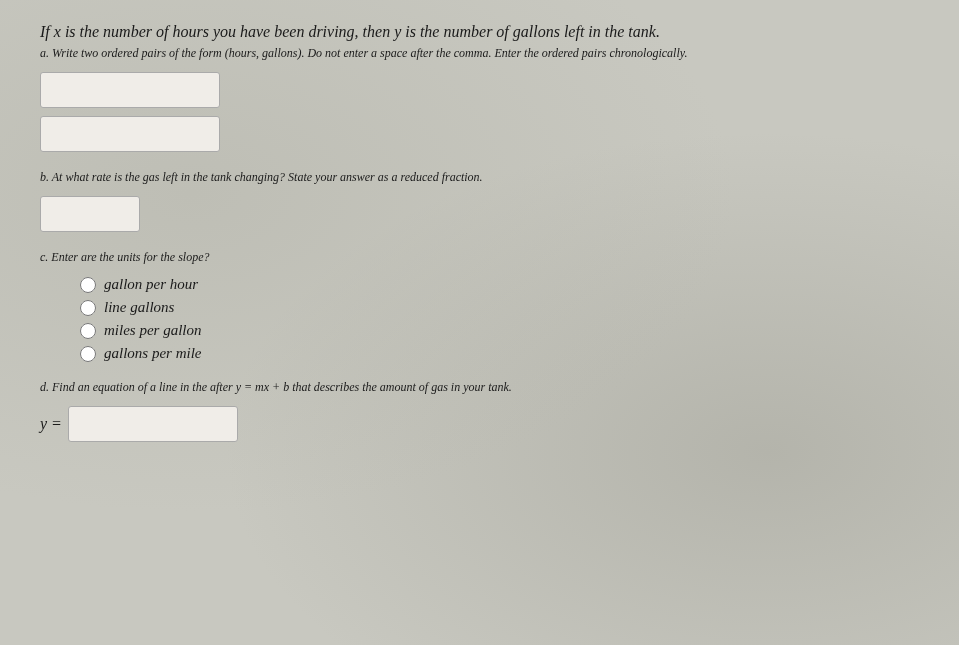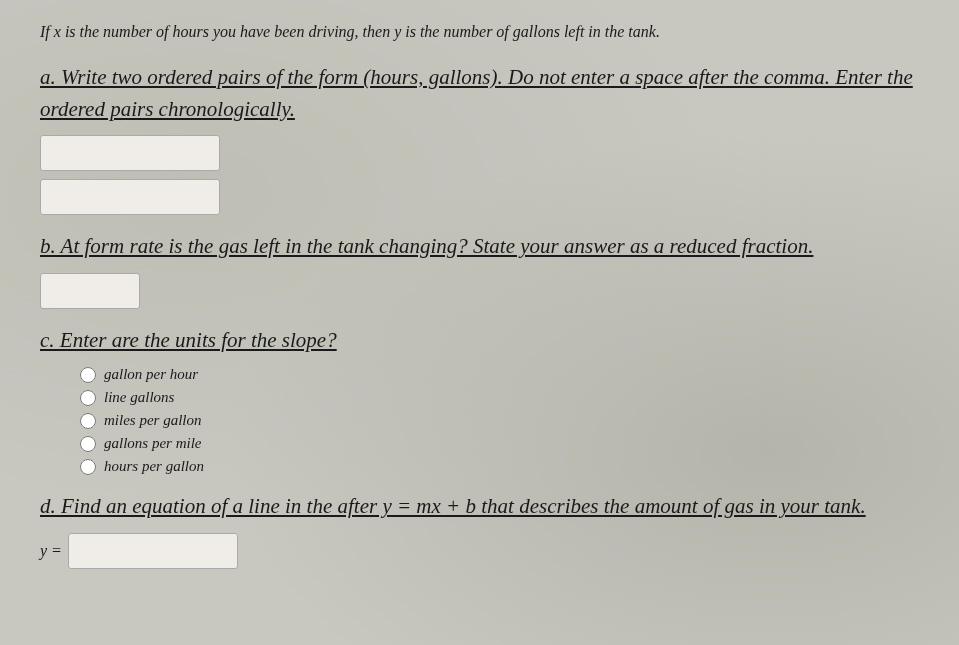--- a/index.html
+++ b/index.html
@@ -17,34 +17,32 @@
       font-size: 16px;
       color: #1a1a1a;
       min-height: 645px;
       width: 959px;
       padding: 20px 40px 20px 40px;
     }
 
     .intro-text {
       font-size: 16px;
       line-height: 1.5;
-      margin-bottom: 18px;
       font-style: italic;
     }
 
     .question-block {
       margin-bottom: 16px;
     }
 
     .question-label {
-      font-size: 21px;
+      font-size: 12px;
       line-height: 1.5;
       margin-bottom: 10px;
       font-style: italic;
-      text-decoration: underline;
     }
 
     .input-box {
       background-color: #f0ede8;
       border: 1px solid #aaa;
       border-radius: 3px;
       width: 180px;
       height: 36px;
       display: block;
       margin-bottom: 8px;
@@ -122,21 +120,21 @@
 
 <p class="intro-text">If x is the number of hours you have been driving, then y is the number of gallons left in the tank.</p>
 
 <div class="question-block">
   <p class="question-label">a. Write two ordered pairs of the form (hours, gallons). Do not enter a space after the comma. Enter the ordered pairs chronologically.</p>
   <input class="input-box" type="text" style="">
   <input class="input-box" type="text" style="">
 </div>
 
 <div class="question-block">
-  <p class="question-label">b. At form rate is the gas left in the tank changing? State your answer as a reduced fraction.</p>
+  <p class="question-label">b. At what rate is the gas left in the tank changing? State your answer as a reduced fraction.</p>
   <input class="input-box-small" type="text" style="">
 </div>
 
 <div class="question-block">
   <p class="question-label">c. Enter are the units for the slope?</p>
   <div class="radio-group">
     <label class="radio-option">
       <input type="radio" name="slope_units" value="gallons_per_hour" style="">
       <span>gallon per hour</span>
     </label>
@@ -145,24 +143,20 @@
       <span>line gallons</span>
     </label>
     <label class="radio-option">
       <input type="radio" name="slope_units" value="miles_per_gallon" style="">
       <span>miles per gallon</span>
     </label>
     <label class="radio-option">
       <input type="radio" name="slope_units" value="gallons_per_mile" style="">
       <span>gallons per mile</span>
     </label>
-    <label class="radio-option">
-      <input type="radio" name="slope_units" value="hours_per_gallon" style="">
-      <span>hours per gallon</span>
-    </label>
   </div>
 </div>
 
 <div class="question-block">
   <p class="question-label">d. Find an equation of a line in the after y = mx + b that describes the amount of gas in your tank.</p>
   <div class="equation-row">
     <span class="equation-label">y =</span>
     <input class="input-box-medium" type="text" style="">
   </div>
 </div>

